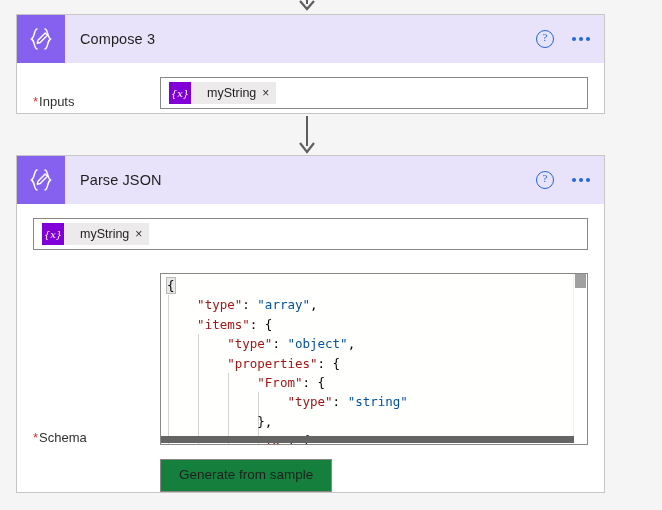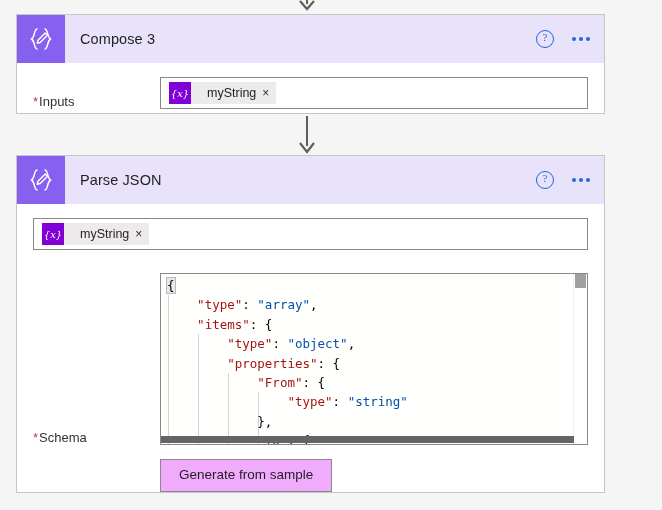--- a/index.html
+++ b/index.html
@@ -241,21 +241,21 @@
     right: 0; bottom: 0;
     width: 13px; height: 9px;
     background: #ffffff;
   }
 
   
   .btn-row { padding: 14px 16px 18px 143px; }
   .gen-btn {
     display: inline-block;
     border: 1px solid #8a8886;
-    background: #f0abfc;
+    background: #15803d;
     color: #201f1e;
     font-size: 13.5px;
     font-family: "Liberation Sans", sans-serif;
     padding: 8px 18px;
     cursor: pointer;
     line-height: 1.1;
   }
   .spacer-bottom { height: 12px; }
 </style>
 </head>

